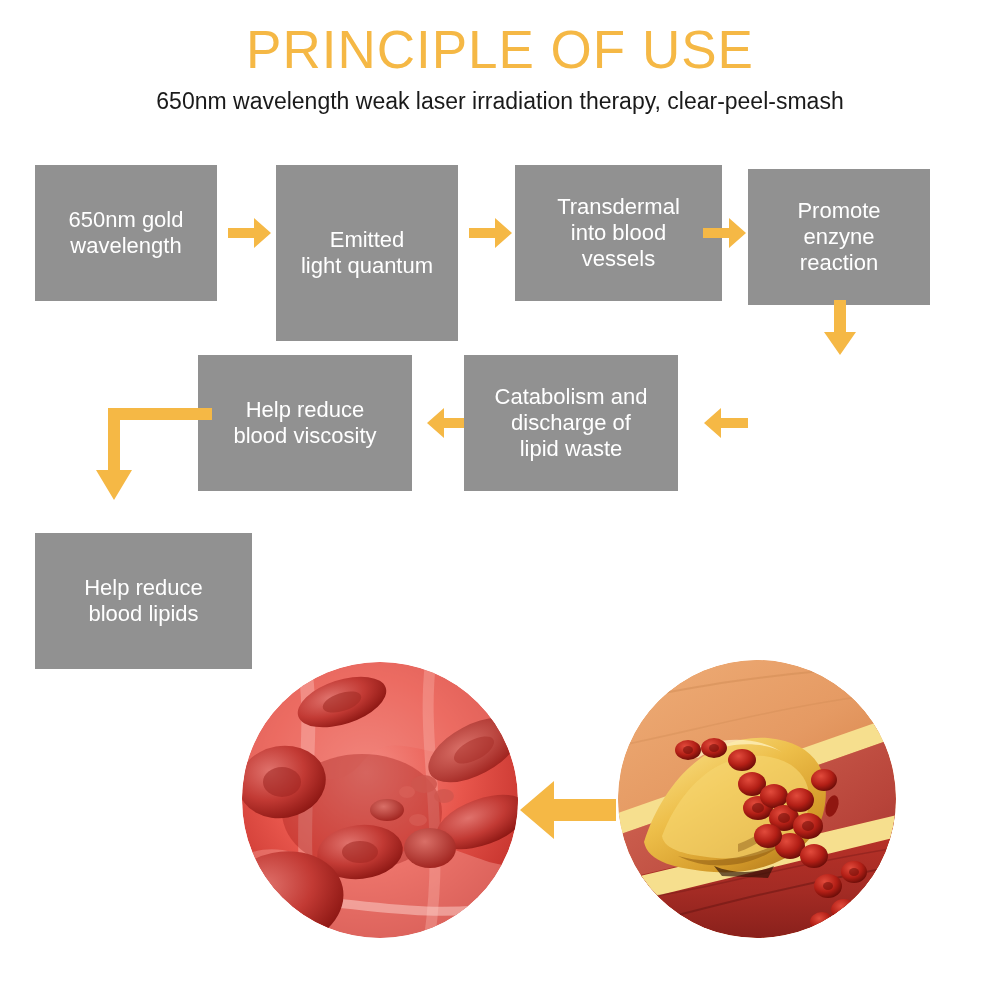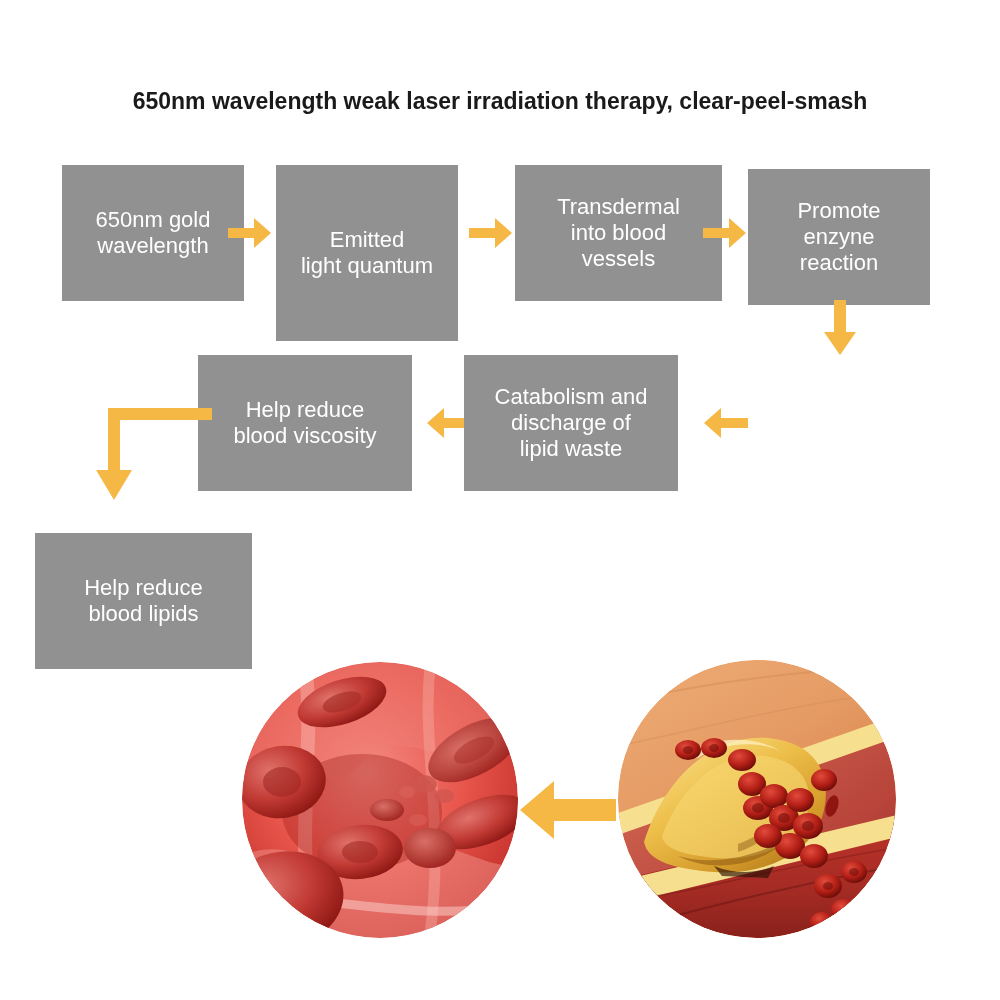--- a/index.html
+++ b/index.html
@@ -20,21 +20,21 @@
     color:#f5b845;
     font-weight:400;
     line-height:1.05;
     white-space:nowrap;
   }
   .subtitle{
     position:absolute;left:0;top:88px;width:1000px;
     text-align:center;
     font-size:23px;
     color:#1a1a1a;
-    font-weight:700;
+    font-weight:400;
     white-space:nowrap;
   }
 
   .fbox{
     position:absolute;
     background:#919191;
     color:#ffffff;
     display:flex;
     align-items:center;
     justify-content:center;
@@ -59,23 +59,24 @@
     border-radius:50%;
     overflow:hidden;
   }
   .circ svg{display:block;}
 </style>
 </head>
 <body>
 
 <div id="stage">
 
+  <div class="title">PRINCIPLE OF USE</div>
   <div class="subtitle">650nm wavelength weak laser irradiation therapy, clear-peel-smash</div>
 
-  <div class="fbox" style="left:35px;top:165px;width:182px;height:136px;margin-left:27px;">650nm gold
+  <div class="fbox" style="left:35px;top:165px;width:182px;height:136px;">650nm gold
 wavelength</div>
 
   <div class="arrow-right" style="left:228px;top:212px;">
     <svg width="44" height="42" viewBox="0 0 44 42">
       <path d="M0 16 H26 L26 6 L43 21 L26 36 L26 26 H0 Z" fill="#f5b845"></path>
     </svg>
   </div>
 
   <div class="fbox" style="left:276px;top:165px;width:182px;height:176px;">Emitted
 light quantum</div>

